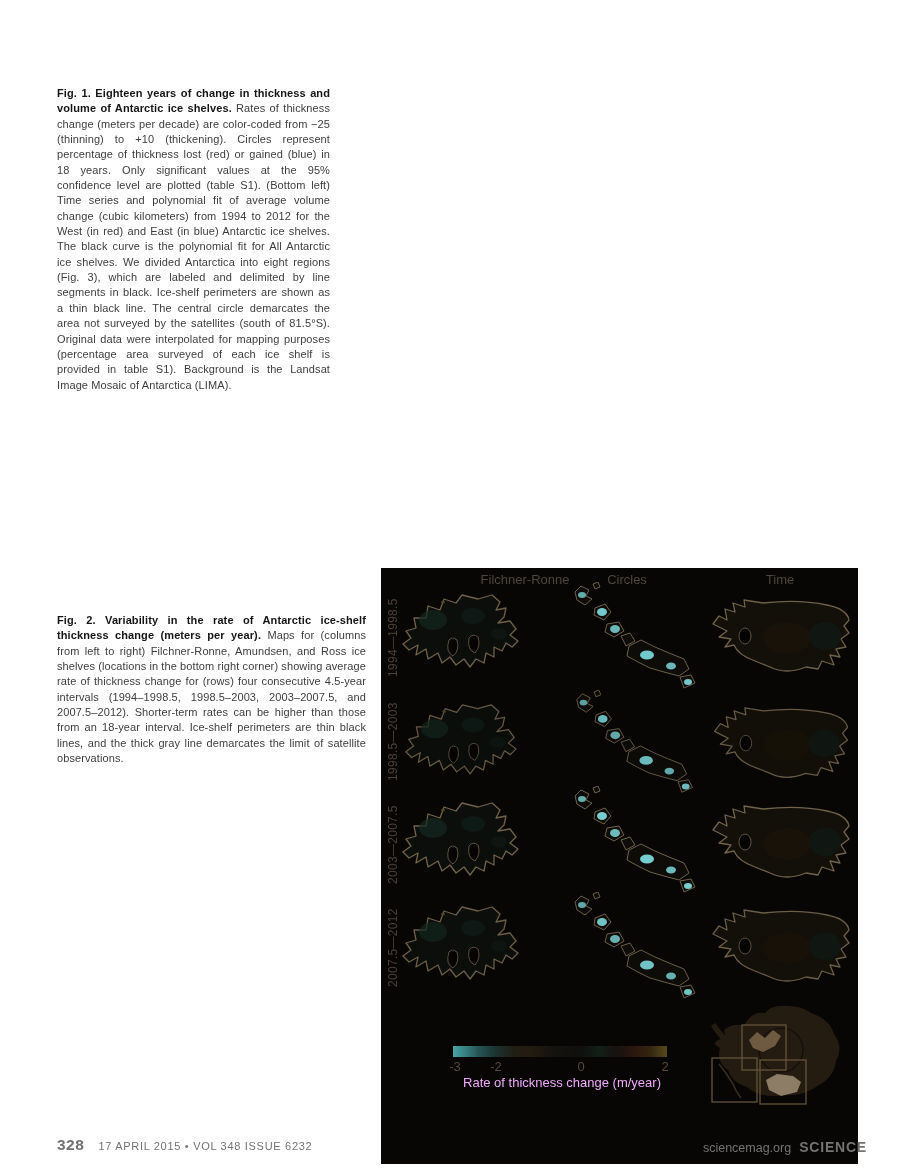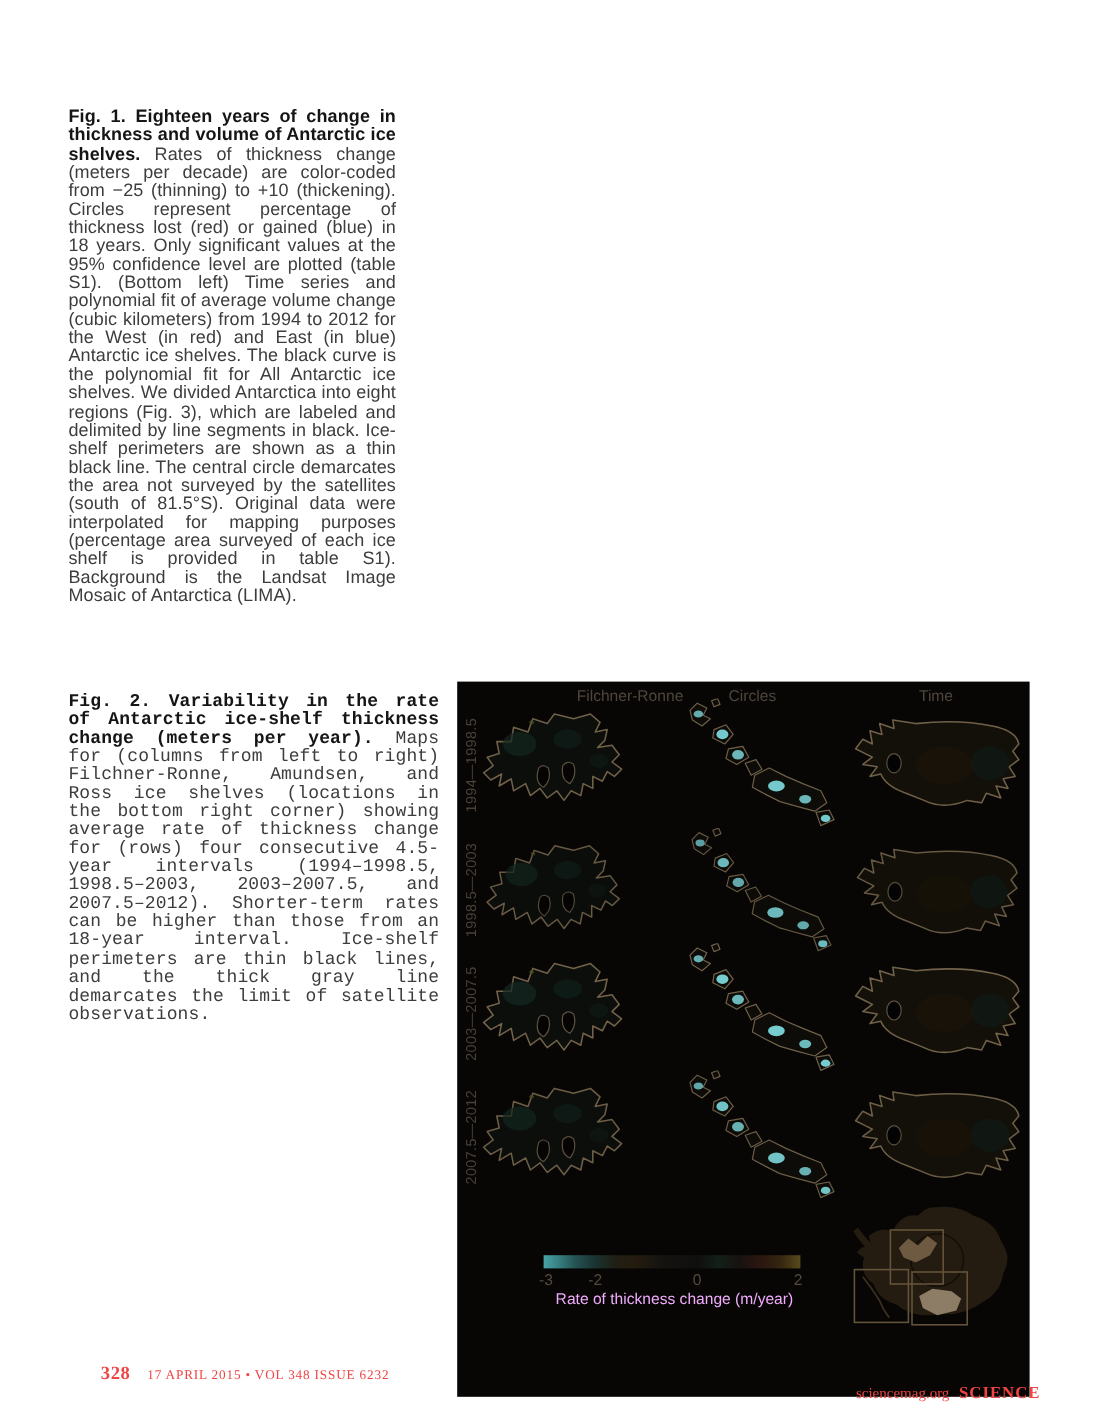--- a/index.html
+++ b/index.html
@@ -4,25 +4,25 @@
 <style>
   html,body{margin:0;padding:0;}
   body{
     width:924px;height:1176px;position:relative;background:#ffffff;
     font-family:"Liberation Sans","DejaVu Sans",sans-serif;
     -webkit-font-smoothing:antialiased;
   }
   
   .caption{
     position:absolute;text-align:justify;color:#3d3d3d;
-    font-size:15px;line-height:15.35px;letter-spacing:.1px;
+    font-size:11px;line-height:15.35px;letter-spacing:.1px;
   }
   .caption .lead{font-weight:bold;color:#151515;}
   #fig1-caption{left:57px;top:75px;width:273px;}
-  #fig2-caption{left:57px;top:562px;width:309px;font-family:Liberation Mono, monospace;}
+  #fig2-caption{left:57px;top:602px;width:309px;}
 
   
   #figure2-panel{
     position:absolute;left:381px;top:568px;width:477px;height:596px;
     background:#070605;overflow:hidden;
   }
   .col-head{
     position:absolute;top:4px;transform:translateX(-50%);
     color:#4e463c;font-size:13px;white-space:nowrap;
   }
@@ -54,25 +54,25 @@
     position:absolute;left:181px;top:507px;transform:translateX(-50%);
     color:#f0abfc;font-size:13px;white-space:nowrap;
   }
 
   
   #inset{position:absolute;left:322px;top:432px;width:152px;height:106px;}
 
   
   #footer{
     position:absolute;left:57px;right:57px;top:1136px;height:20px;
-    font-family:Liberation Serif, serif;color:#ef4444;margin-left:27px;
+    font-family:Liberation Sans, sans-serif;color:#737373;
   }
   #footer .pageno{font-weight:bold;font-size:15.5px;letter-spacing:.5px;}
   #footer .issue{font-size:11px;letter-spacing:.7px;margin-left:14px;}
-  #footer .right{position:absolute;right:0;top:16px;}
+  #footer .right{position:absolute;right:0;top:2px;}
   #footer .site{font-size:12.5px;}
   #footer .brand{font-weight:bold;font-size:14px;letter-spacing:.8px;margin-left:8px;}
 </style>
 </head>
 <body>
 
 <p class="caption" id="fig1-caption"><span class="lead">Fig. 1. Eighteen years of change in thickness and volume of Antarctic ice shelves.</span><span> Rates of thickness change (meters per decade) are color-coded from −25 (thinning) to +10 (thickening). Circles represent percentage of thickness lost (red) or gained (blue) in 18 years. Only significant values at the 95% confidence level are plotted (table S1). (Bottom left) Time series and polynomial fit of average volume change (cubic kilometers) from 1994 to 2012 for the West (in red) and East (in blue) Antarctic ice shelves. The black curve is the polynomial fit for All Antarctic ice shelves. We divided Antarctica into eight regions (Fig. 3), which are labeled and delimited by line segments in black. Ice-shelf perimeters are shown as a thin black line. The central circle demarcates the area not surveyed by the satellites (south of 81.5°S). Original data were interpolated for mapping purposes (percentage area surveyed of each ice shelf is provided in table S1). Background is the Landsat Image Mosaic of Antarctica (LIMA).</span></p>
 
 <p class="caption" id="fig2-caption"><span class="lead">Fig. 2. Variability in the rate of Antarctic ice-shelf thickness change (meters per year).</span><span> Maps for (columns from left to right) Filchner-Ronne, Amundsen, and Ross ice shelves (locations in the bottom right corner) showing average rate of thickness change for (rows) four consecutive 4.5-year intervals (1994–1998.5, 1998.5–2003, 2003–2007.5, and 2007.5–2012). Shorter-term rates can be higher than those from an 18-year interval. Ice-shelf perimeters are thin black lines, and the thick gray line demarcates the limit of satellite observations.</span></p>
 

